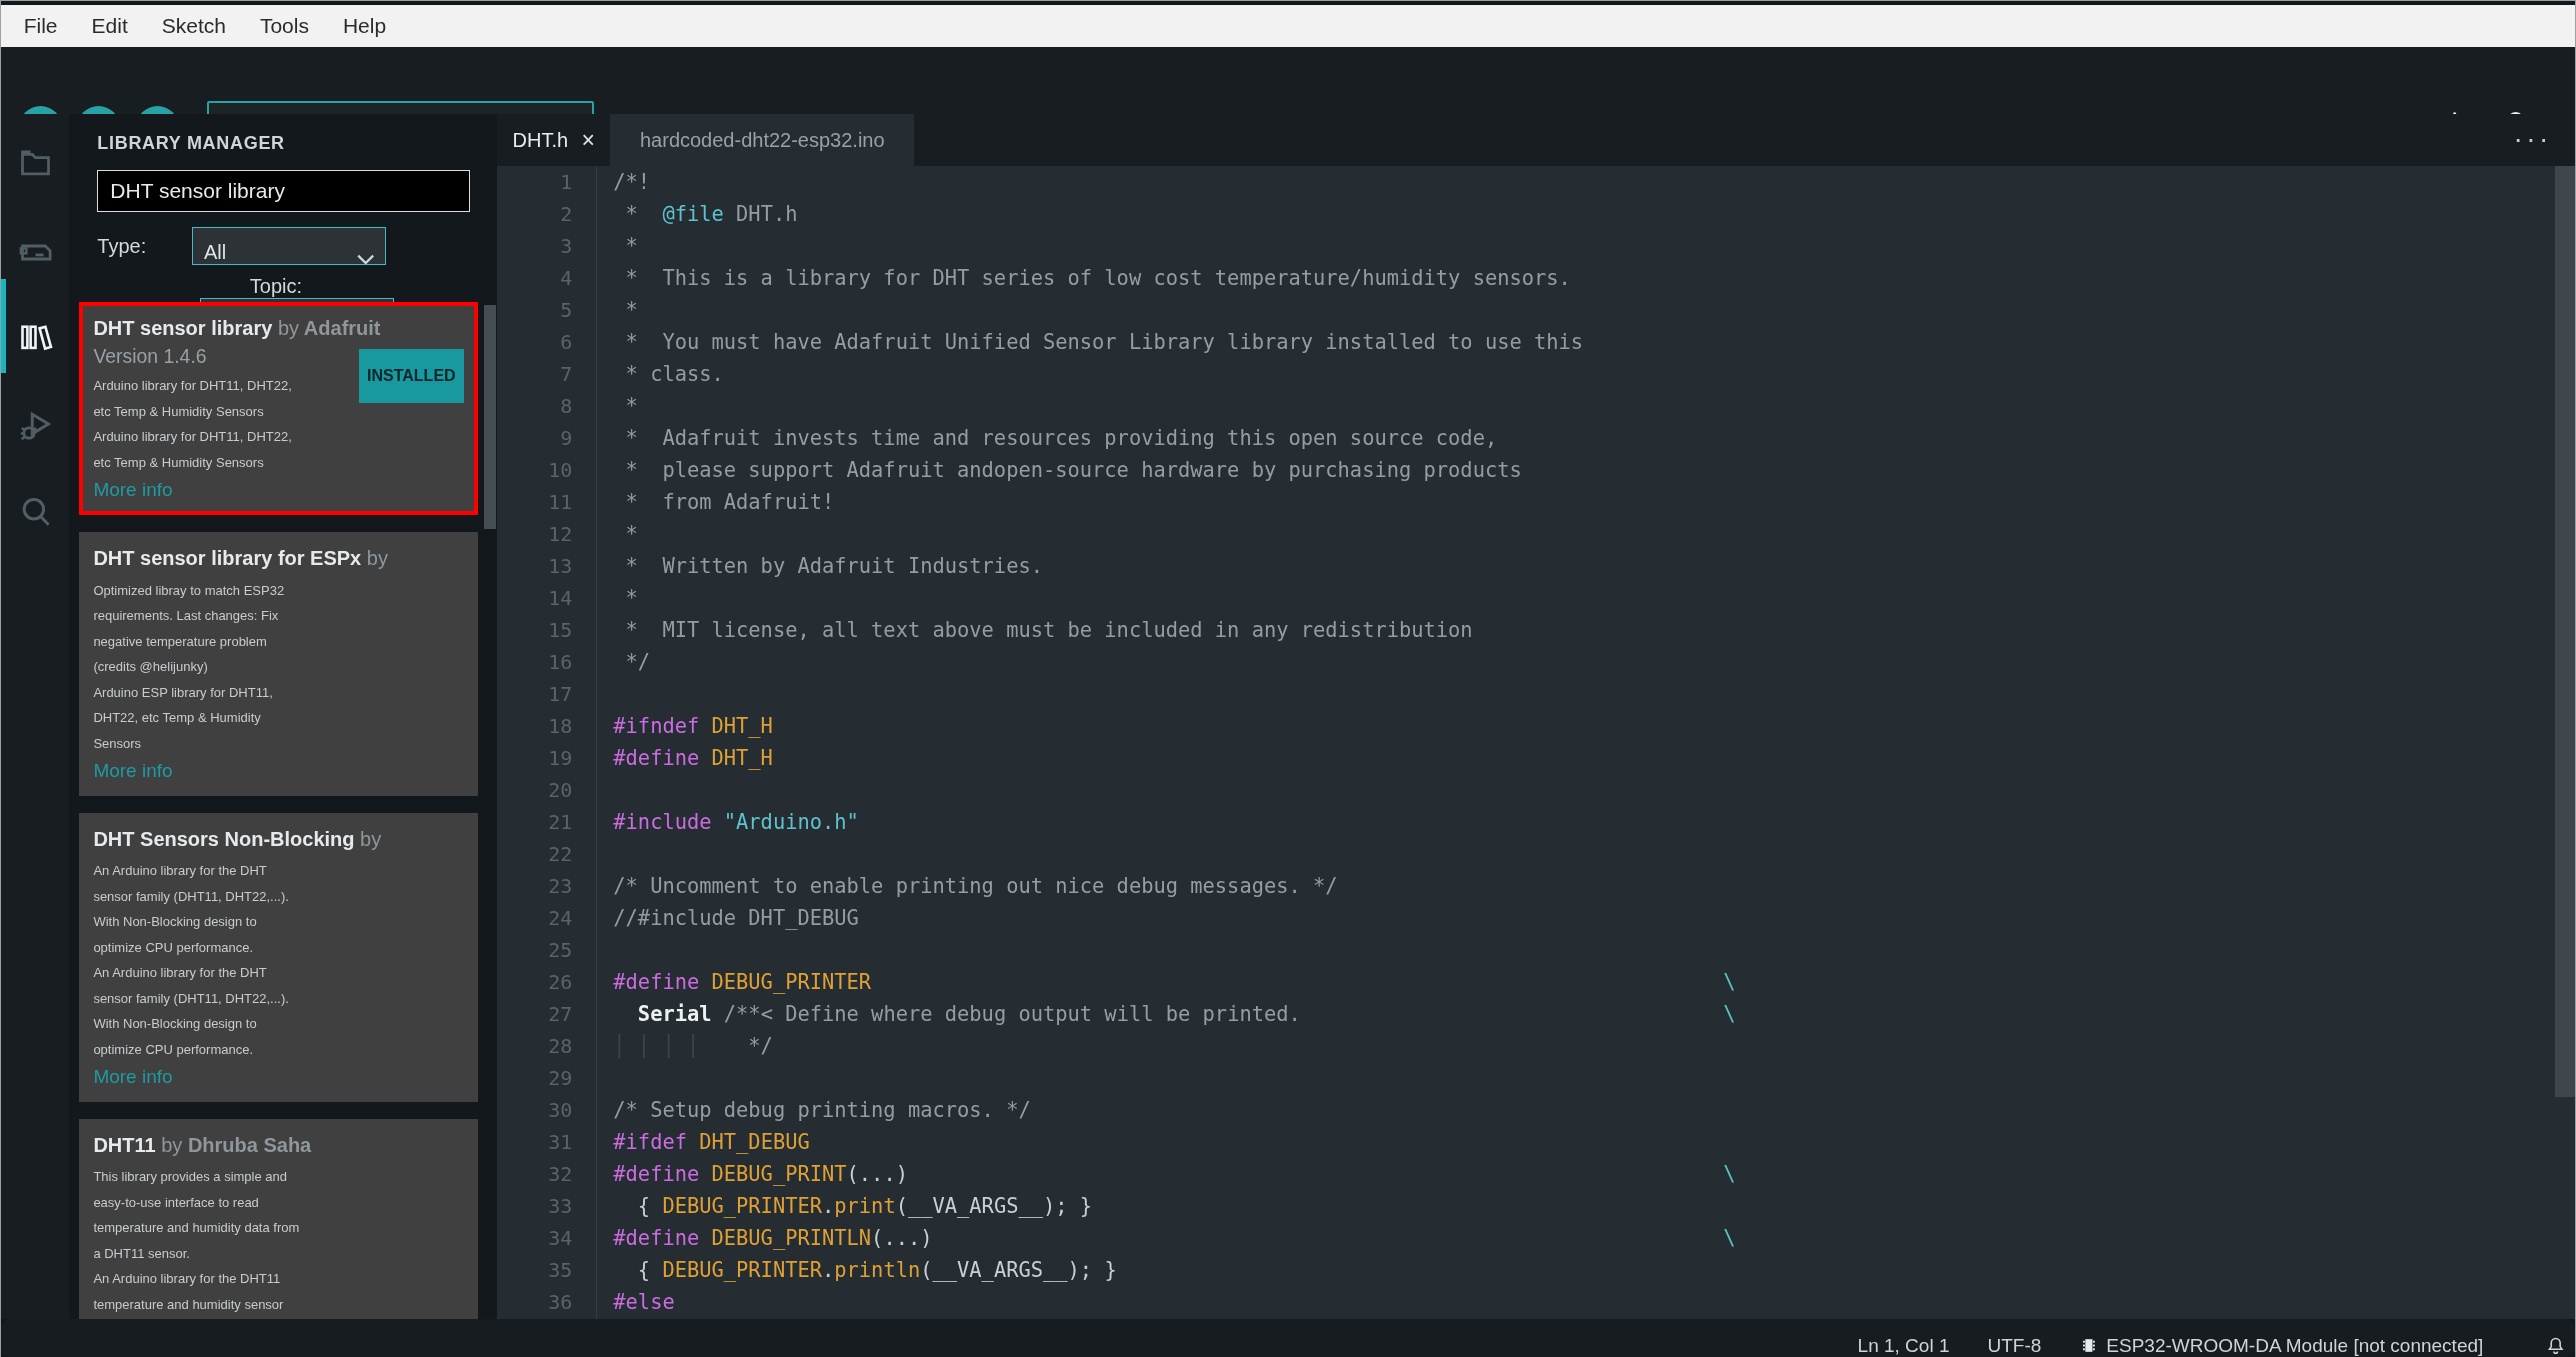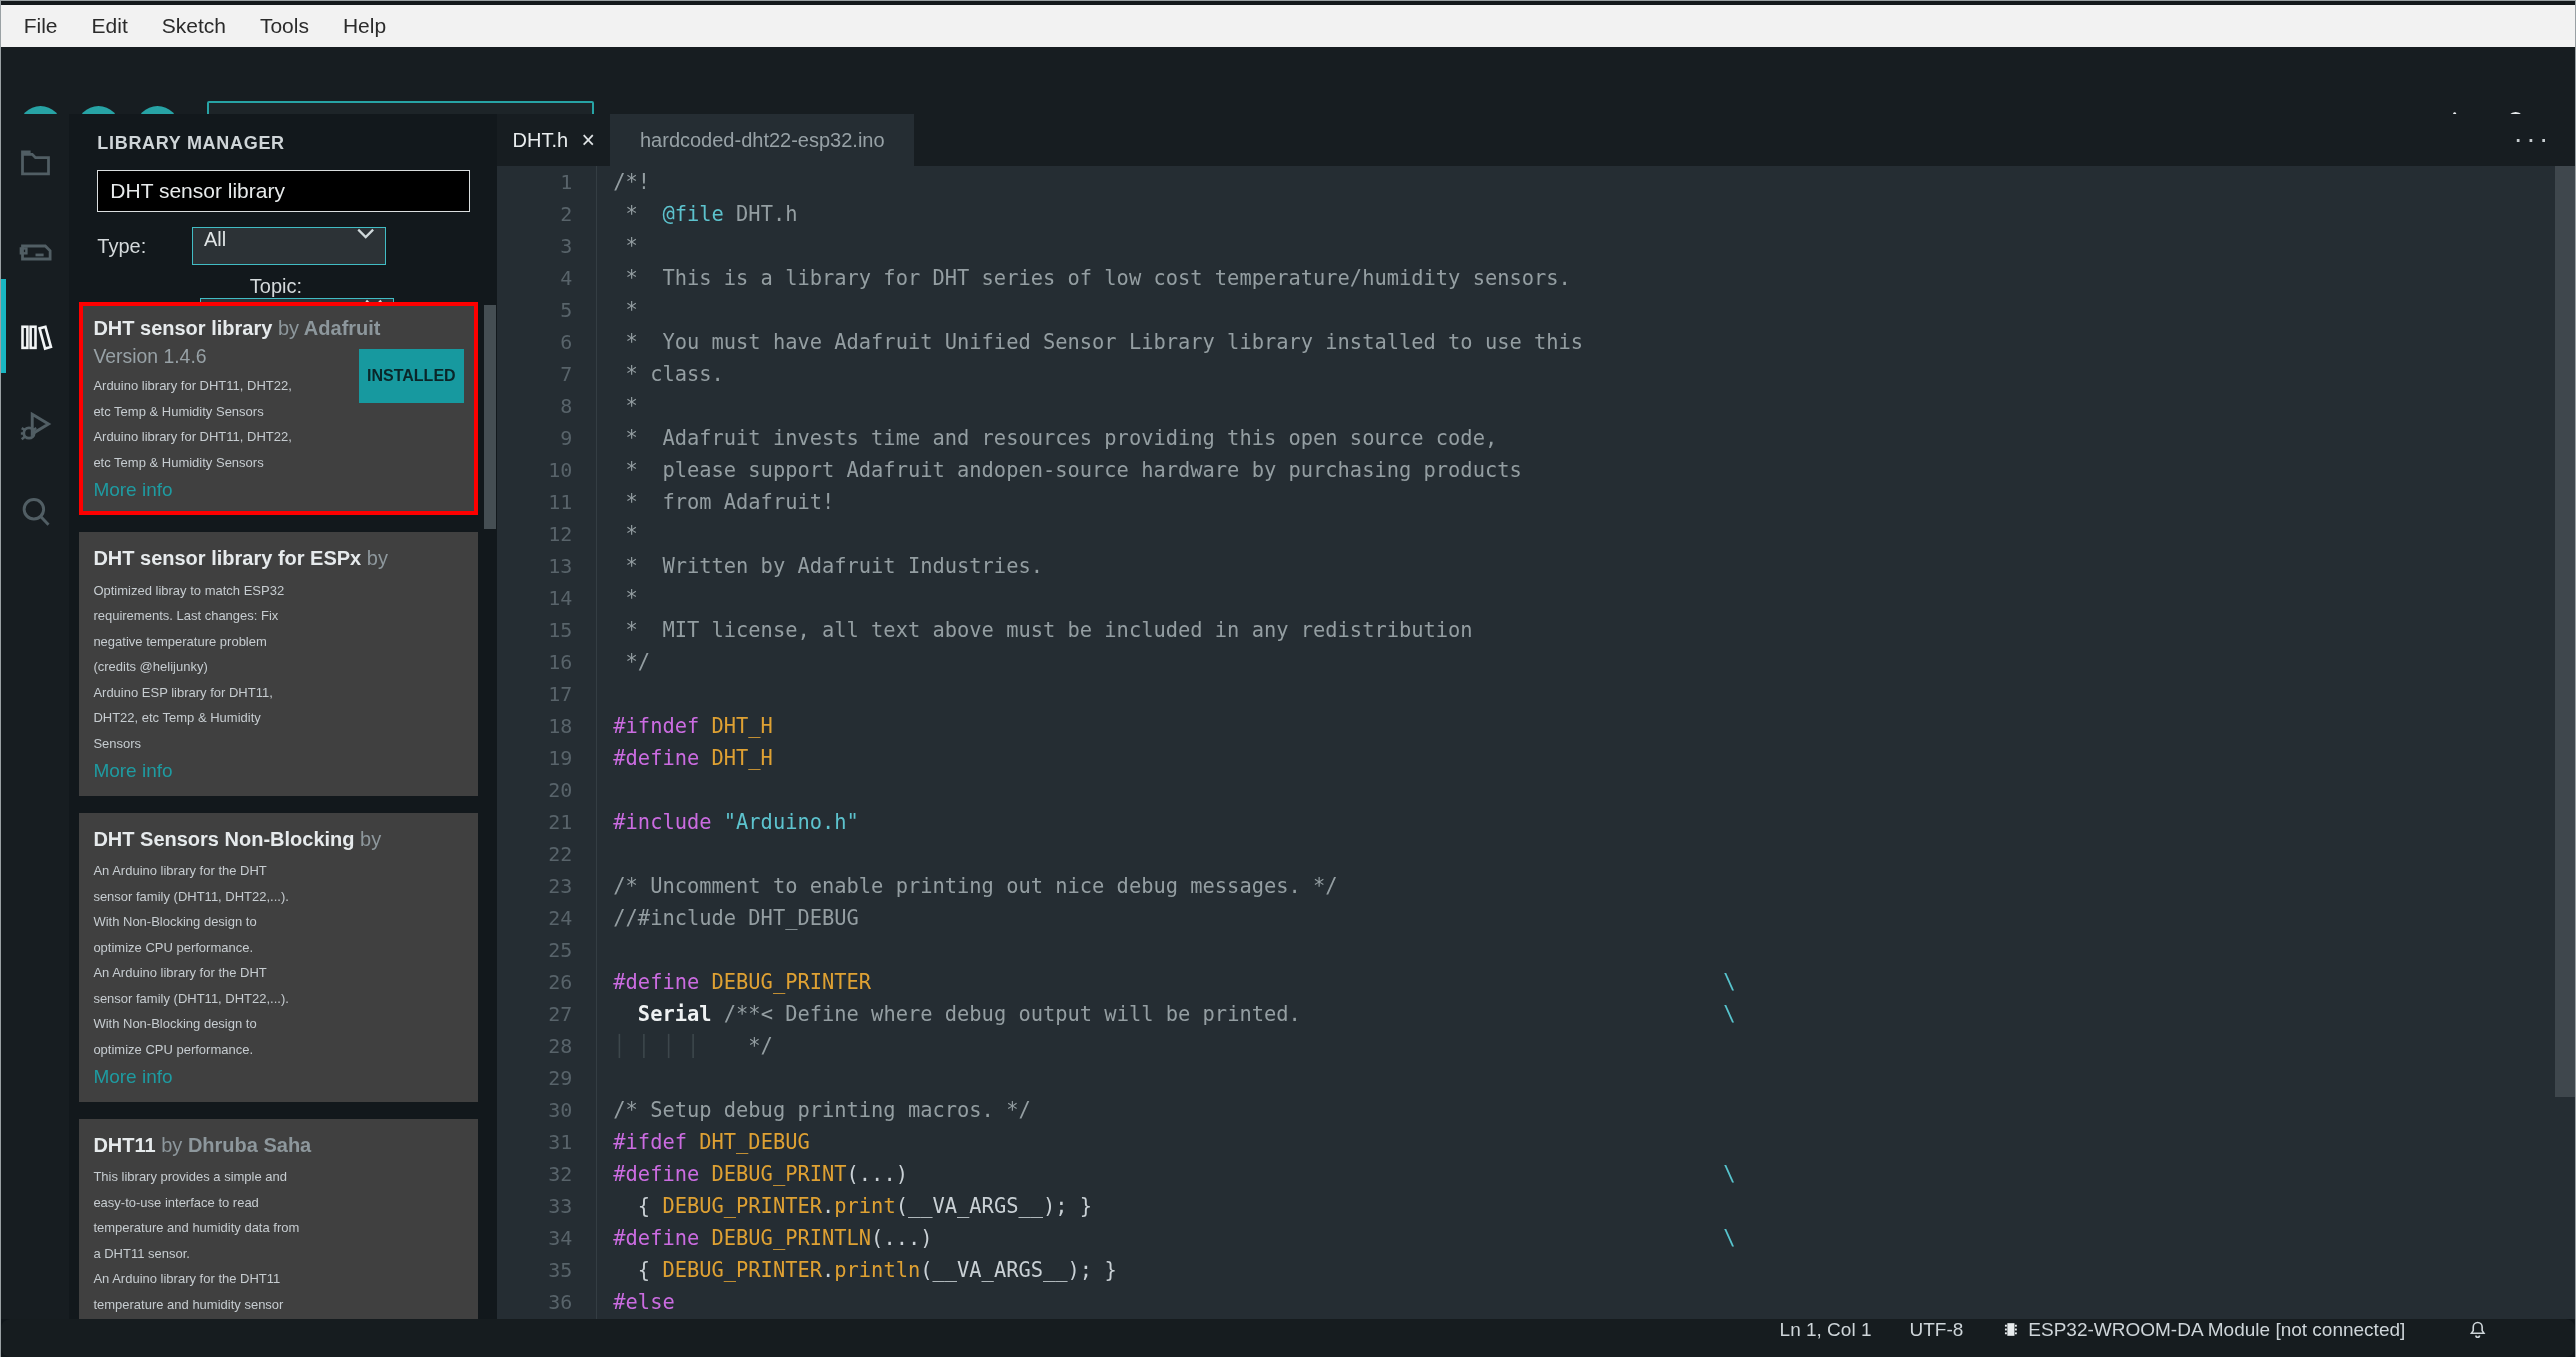--- a/index.html
+++ b/index.html
@@ -37,21 +37,21 @@
   #act-indicator{position:absolute;left:0;width:4.7px;background:#19b6c2;}
 
   
   #libpanel{position:absolute;left:68px;top:0;width:428px;height:100%;background:#12181c;overflow:hidden;}
   #lib-title{margin:19px 0 0 28px;font-size:18px;font-weight:700;letter-spacing:0.7px;color:#cfd5d8;}
   #lib-search{margin:16px 0 0 28px;width:373px;height:42px;background:#000;border:1.3px solid #dadedf;
         color:#e8ebec;font-size:21px;padding:0 12px;box-sizing:border-box;font-family:"Liberation Sans",sans-serif;}
   .filter-row{margin:14.7px 0 0 28px;display:flex;align-items:center;height:39px;}
   .filter-row .flabel{width:95px;font-size:20px;color:#d4d9db;}
   .fselect{width:194px;height:38px;background:#2c3236;border:1.3px solid #41bcc4;
-        display:flex;align-items:flex-start;box-sizing:border-box;}
+        display:flex;align-items:flex-end;box-sizing:border-box;}
   .fselect .fval{flex:1;font-size:20px;color:#e0e4e5;padding-left:10.7px;}
   .fselect svg{width:17.4px;height:10.7px;margin-right:10.7px;}
   #lib-list{position:absolute;left:9.4px;right:19px;top:188px;bottom:0;overflow:hidden;}
   .lib-entry{background:#404040;margin-bottom:17px;padding:13.4px 14.7px;position:relative;}
   .lib-entry.hl{border:4px solid #fe0000;padding:9.4px 10.7px;}
   .le-title{font-size:20px;font-weight:700;color:#e6eaec;line-height:27px;}
   .le-title .by{font-weight:400;color:#8d979c;}
   .le-title .author{font-weight:700;color:#8d979c;}
   .le-version{font-size:19.4px;color:#97a1a6;margin-top:2.7px;}
   .le-badge{position:absolute;right:10.7px;top:43px;background:#17999f;color:#0a2629;
@@ -73,21 +73,21 @@
   .cl{display:flex;height:32px;line-height:32px;}
   .ln{width:75px;padding-right:24px;text-align:right;color:#58636a;font-size:20px;flex:none;}
   .lt{flex:1;padding-left:16px;border-left:1.3px solid #343d43;white-space:pre;position:relative;}
   .cm{color:#949ea2;} .kw{color:#cb6ce1;} .mac{color:#dfa133;} .str{color:#5dc3ce;}
   .pln{color:#c9d0d5;} .wht{color:#eef1f2;font-weight:700;} .gd{color:#3d474c;}
   .bs{position:absolute;left:1126px;color:#57c4ce;}
   #ed-scrollthumb{position:absolute;right:0;top:52px;width:20px;height:931px;background:#3f474d;}
 
   
   #statusbar{position:absolute;left:1.3px;right:1.3px;bottom:1.3px;height:38px;background:#161c1f;
-        display:flex;align-items:flex-start;justify-content:flex-end;padding-right:78px;border-radius:9px;}
+        display:flex;align-items:flex-end;justify-content:flex-end;border-radius:9px;}
   .sb-item{font-size:19px;color:#ced5d9;margin-left:38px;display:flex;align-items:center;}
   .sb-item svg{margin-right:8px;}
   #sb-bell{margin-left:62px;}
 </style>
 </head>
 <body>
 
 <div id="titlestrip"></div>
 
 <div id="menubar">

